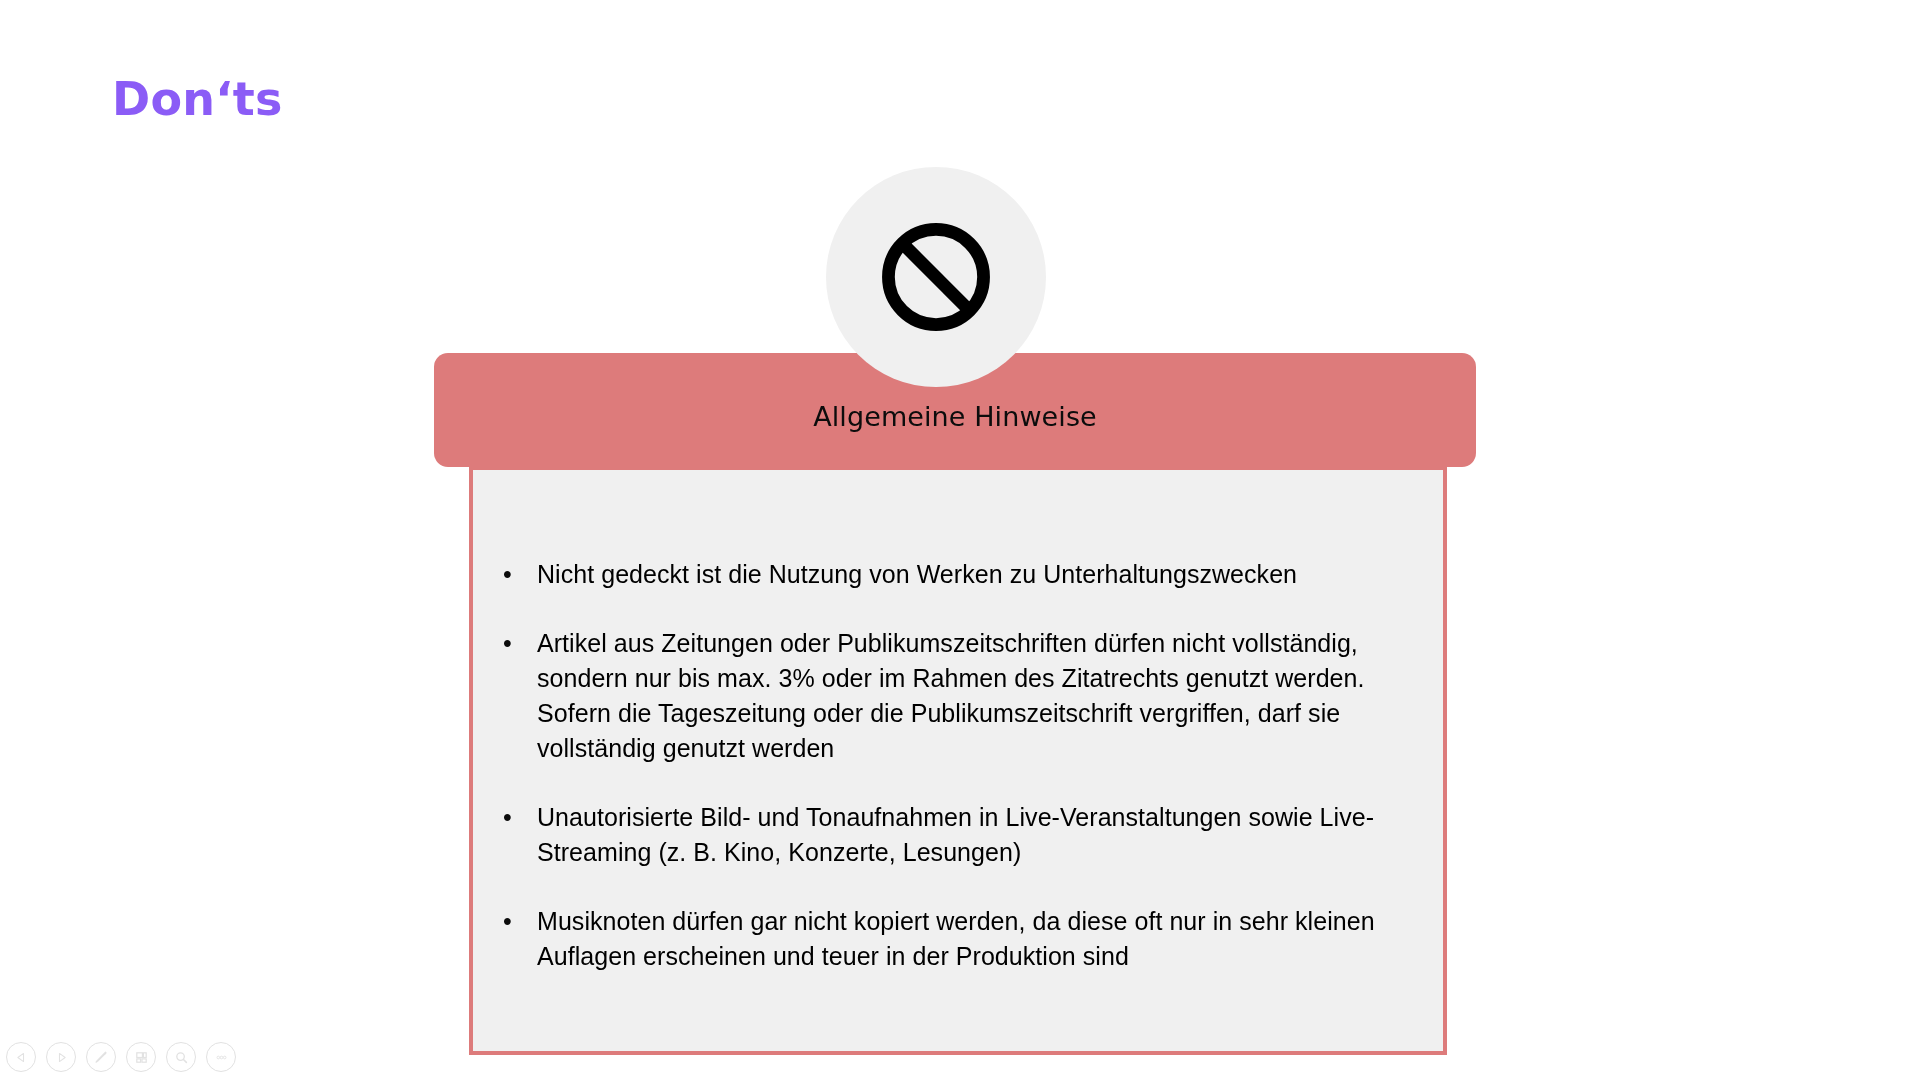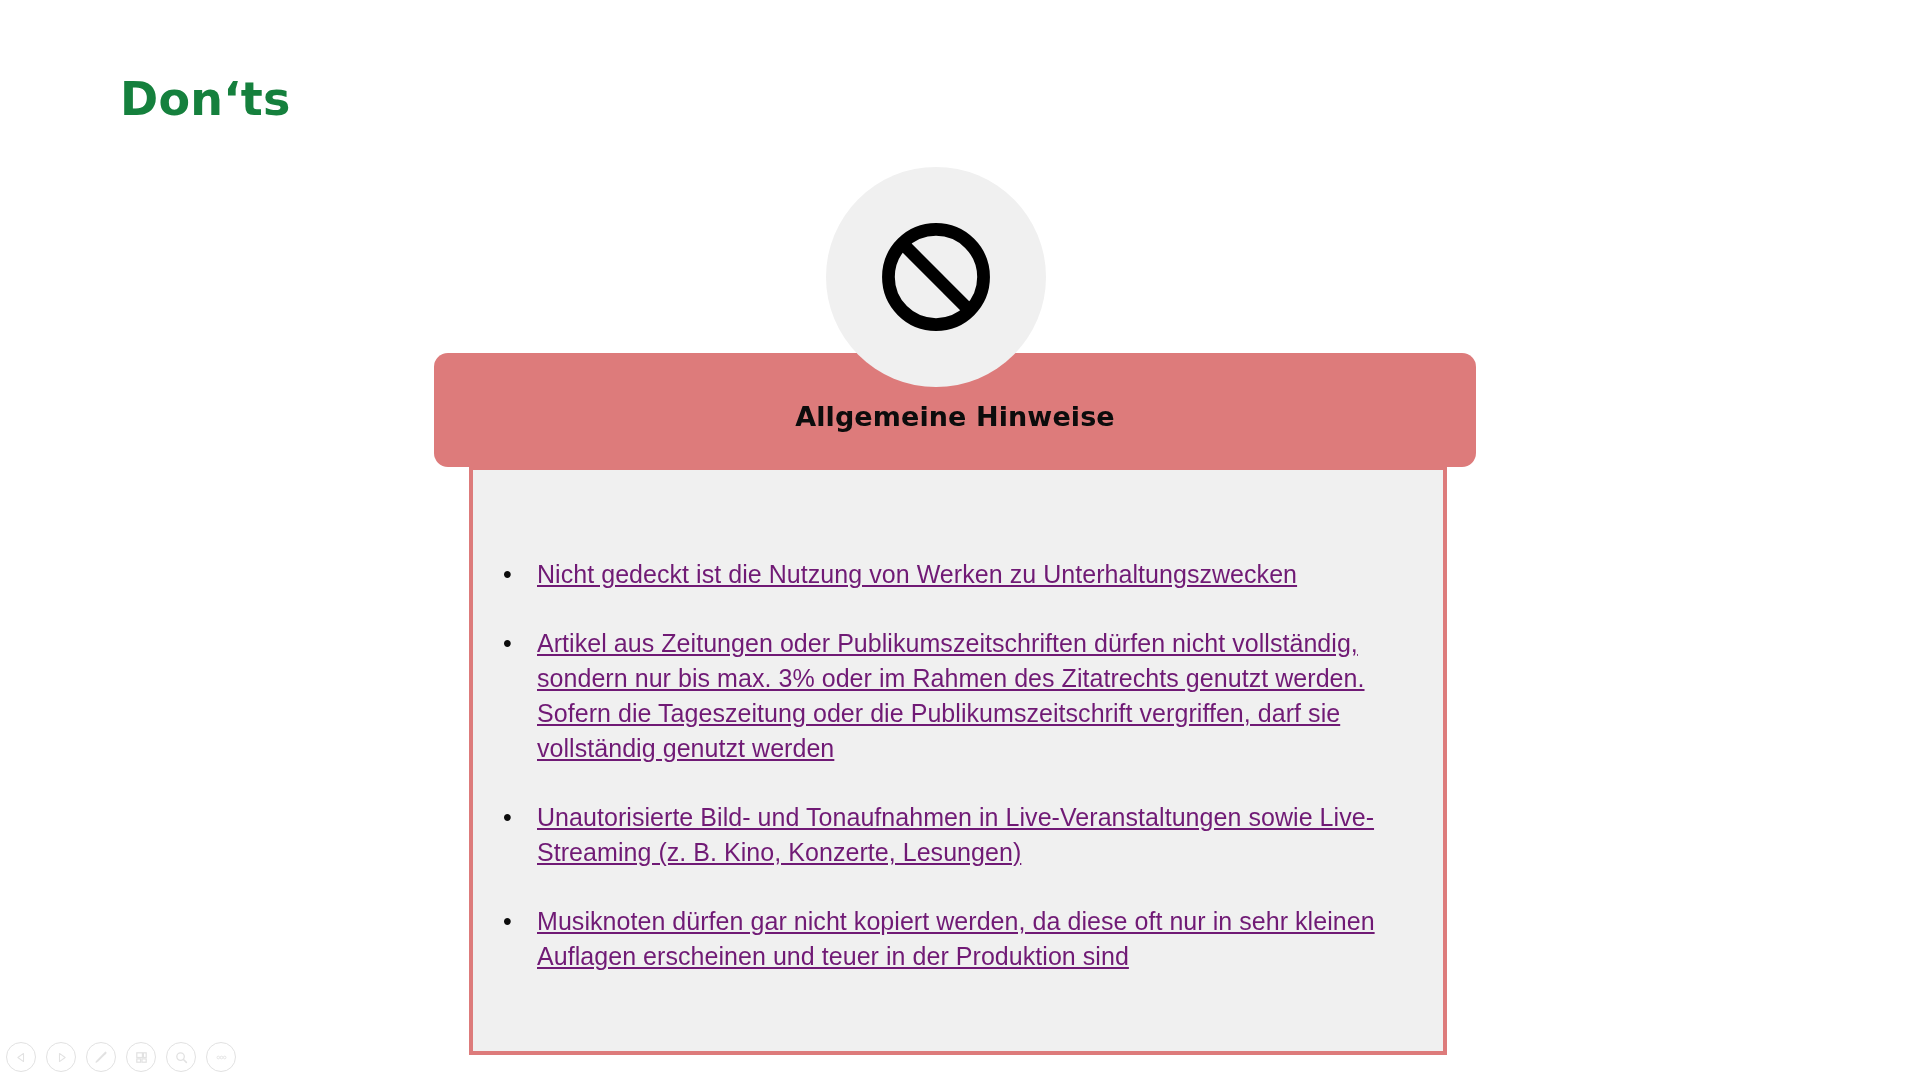--- a/index.html
+++ b/index.html
@@ -12,26 +12,26 @@
     height: 1080px;
     position: relative;
     overflow: hidden;
     font-family: "Liberation Sans", sans-serif;
     -webkit-font-smoothing: antialiased;
   }
 
   
   .slide-title {
     position: absolute;
-    left: 120px;
+    left: 112px;
     top: 72px;
     font-family: "DejaVu Sans", sans-serif;
     font-size: 46px;
     font-weight: bold;
-    color: #15803d;
+    color: #8b5cf6;
     letter-spacing: 0.2px;
     white-space: nowrap;
   }
 
   
   .infographic {
     position: absolute;
     left: 0;
     top: 0;
     width: 1920px;
@@ -70,21 +70,21 @@
     z-index: 2;
   }
   .card-header-title {
     position: absolute;
     left: 0;
     right: 0;
     top: 48px;
     text-align: center;
     font-family: "DejaVu Sans", sans-serif;
     font-size: 27px;
-    font-weight: bold;
+    font-weight: normal;
     color: #0c0c0c;
     letter-spacing: 0.1px;
   }
 
   
   .card-body {
     position: absolute;
     left: 469px;
     top: 466px;
     width: 978px;
@@ -118,23 +118,22 @@
     padding-left: 10px;
     font-size: 25px;
     line-height: 35px;
     color: #0c0c0c;
     box-sizing: border-box;
   }
   .bullet-text {
     flex: 1 1 auto;
     font-size: 25px;
     line-height: 35px;
-    color: #701a75;
+    color: #000000;
     letter-spacing: 0.05px;
-    text-decoration: underline;
   }
 
   
   .toolbar {
     position: absolute;
     left: 6px;
     bottom: 8px;
     display: flex;
     align-items: center;
     gap: 10px;

